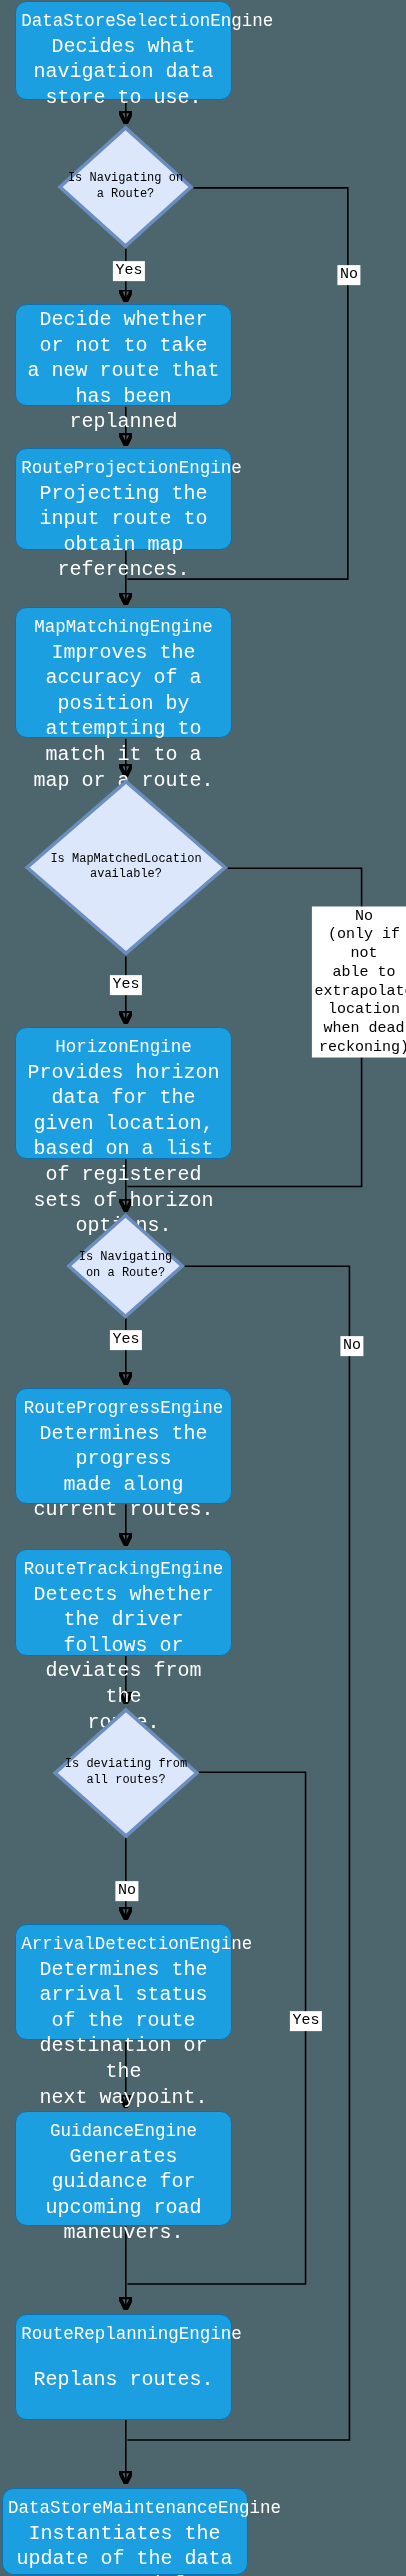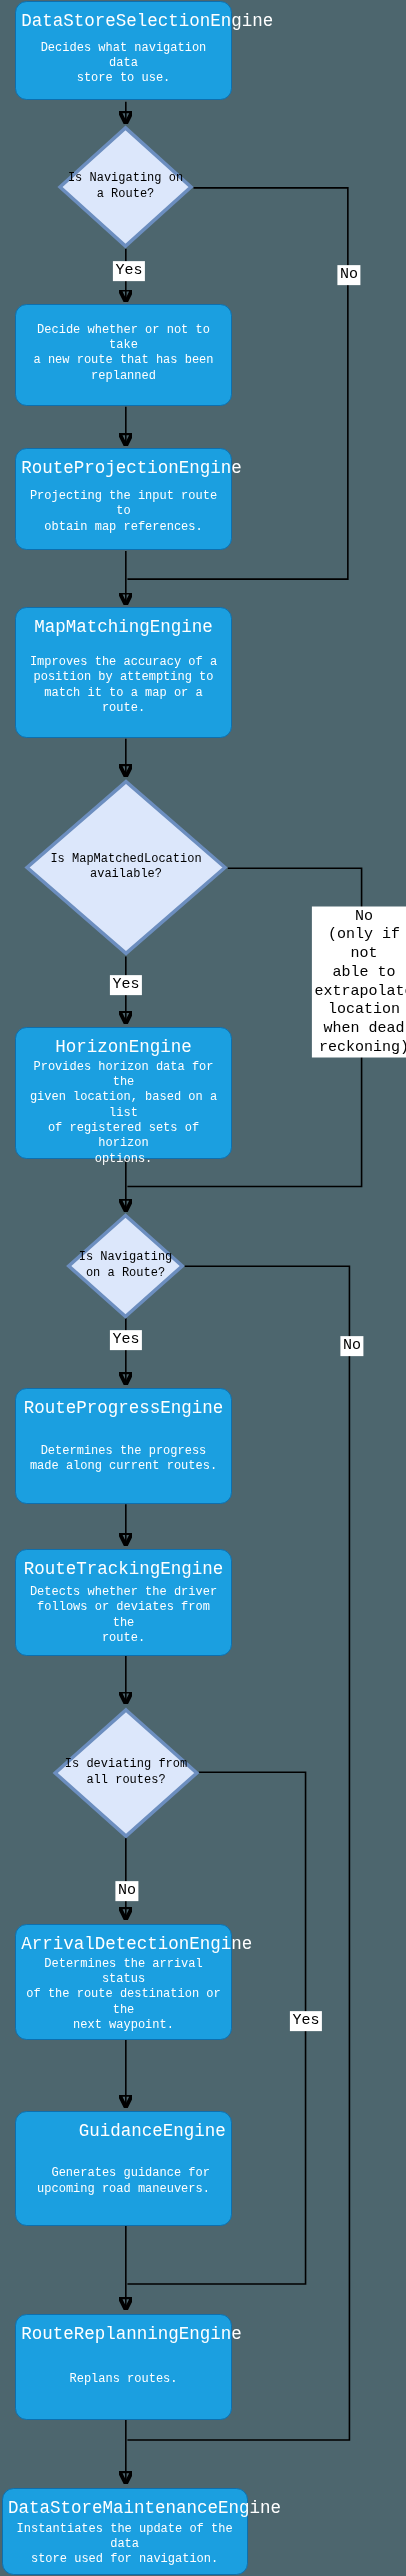--- a/index.html
+++ b/index.html
@@ -40,21 +40,21 @@
     margin-top: 8.5px;
     padding: 0 5.3px;
     white-space: pre-line;
   }
   .box-title:empty { display: none; margin: 0; }
   .box-body {
     flex: 1;
     display: flex;
     align-items: center;
     justify-content: center;
-    font-size: 12px;
+    font-size: 20px;
     line-height: 1.28;
     padding: 2.1px 8.5px 5.3px 8.5px;
     white-space: pre-line;
   }
 
   .diamond { position: absolute; }
   .diamond-shape {
     position: absolute;
     left: 0; top: 0;
     width: 100%; height: 100%;
@@ -168,21 +168,21 @@
 route.</div>
   </div>
 
   <div class="box" style="left:15px; top:1924px; width:217px; height:116px;">
     <div class="box-title">ArrivalDetectionEngine</div>
     <div class="box-body">Determines the arrival status
 of the route destination or the
 next waypoint.</div>
   </div>
 
-  <div class="box" style="left:15px; top:2111px; width:217px; height:115px;text-align:right;">
+  <div class="box" style="left:15px; top:2111px; width:217px; height:115px;">
     <div class="box-title">GuidanceEngine</div>
     <div class="box-body">Generates guidance for
 upcoming road maneuvers.</div>
   </div>
 
   <div class="box" style="left:15px; top:2314px; width:217px; height:106px;">
     <div class="box-title">RouteReplanningEngine</div>
     <div class="box-body">Replans routes.</div>
   </div>
 

